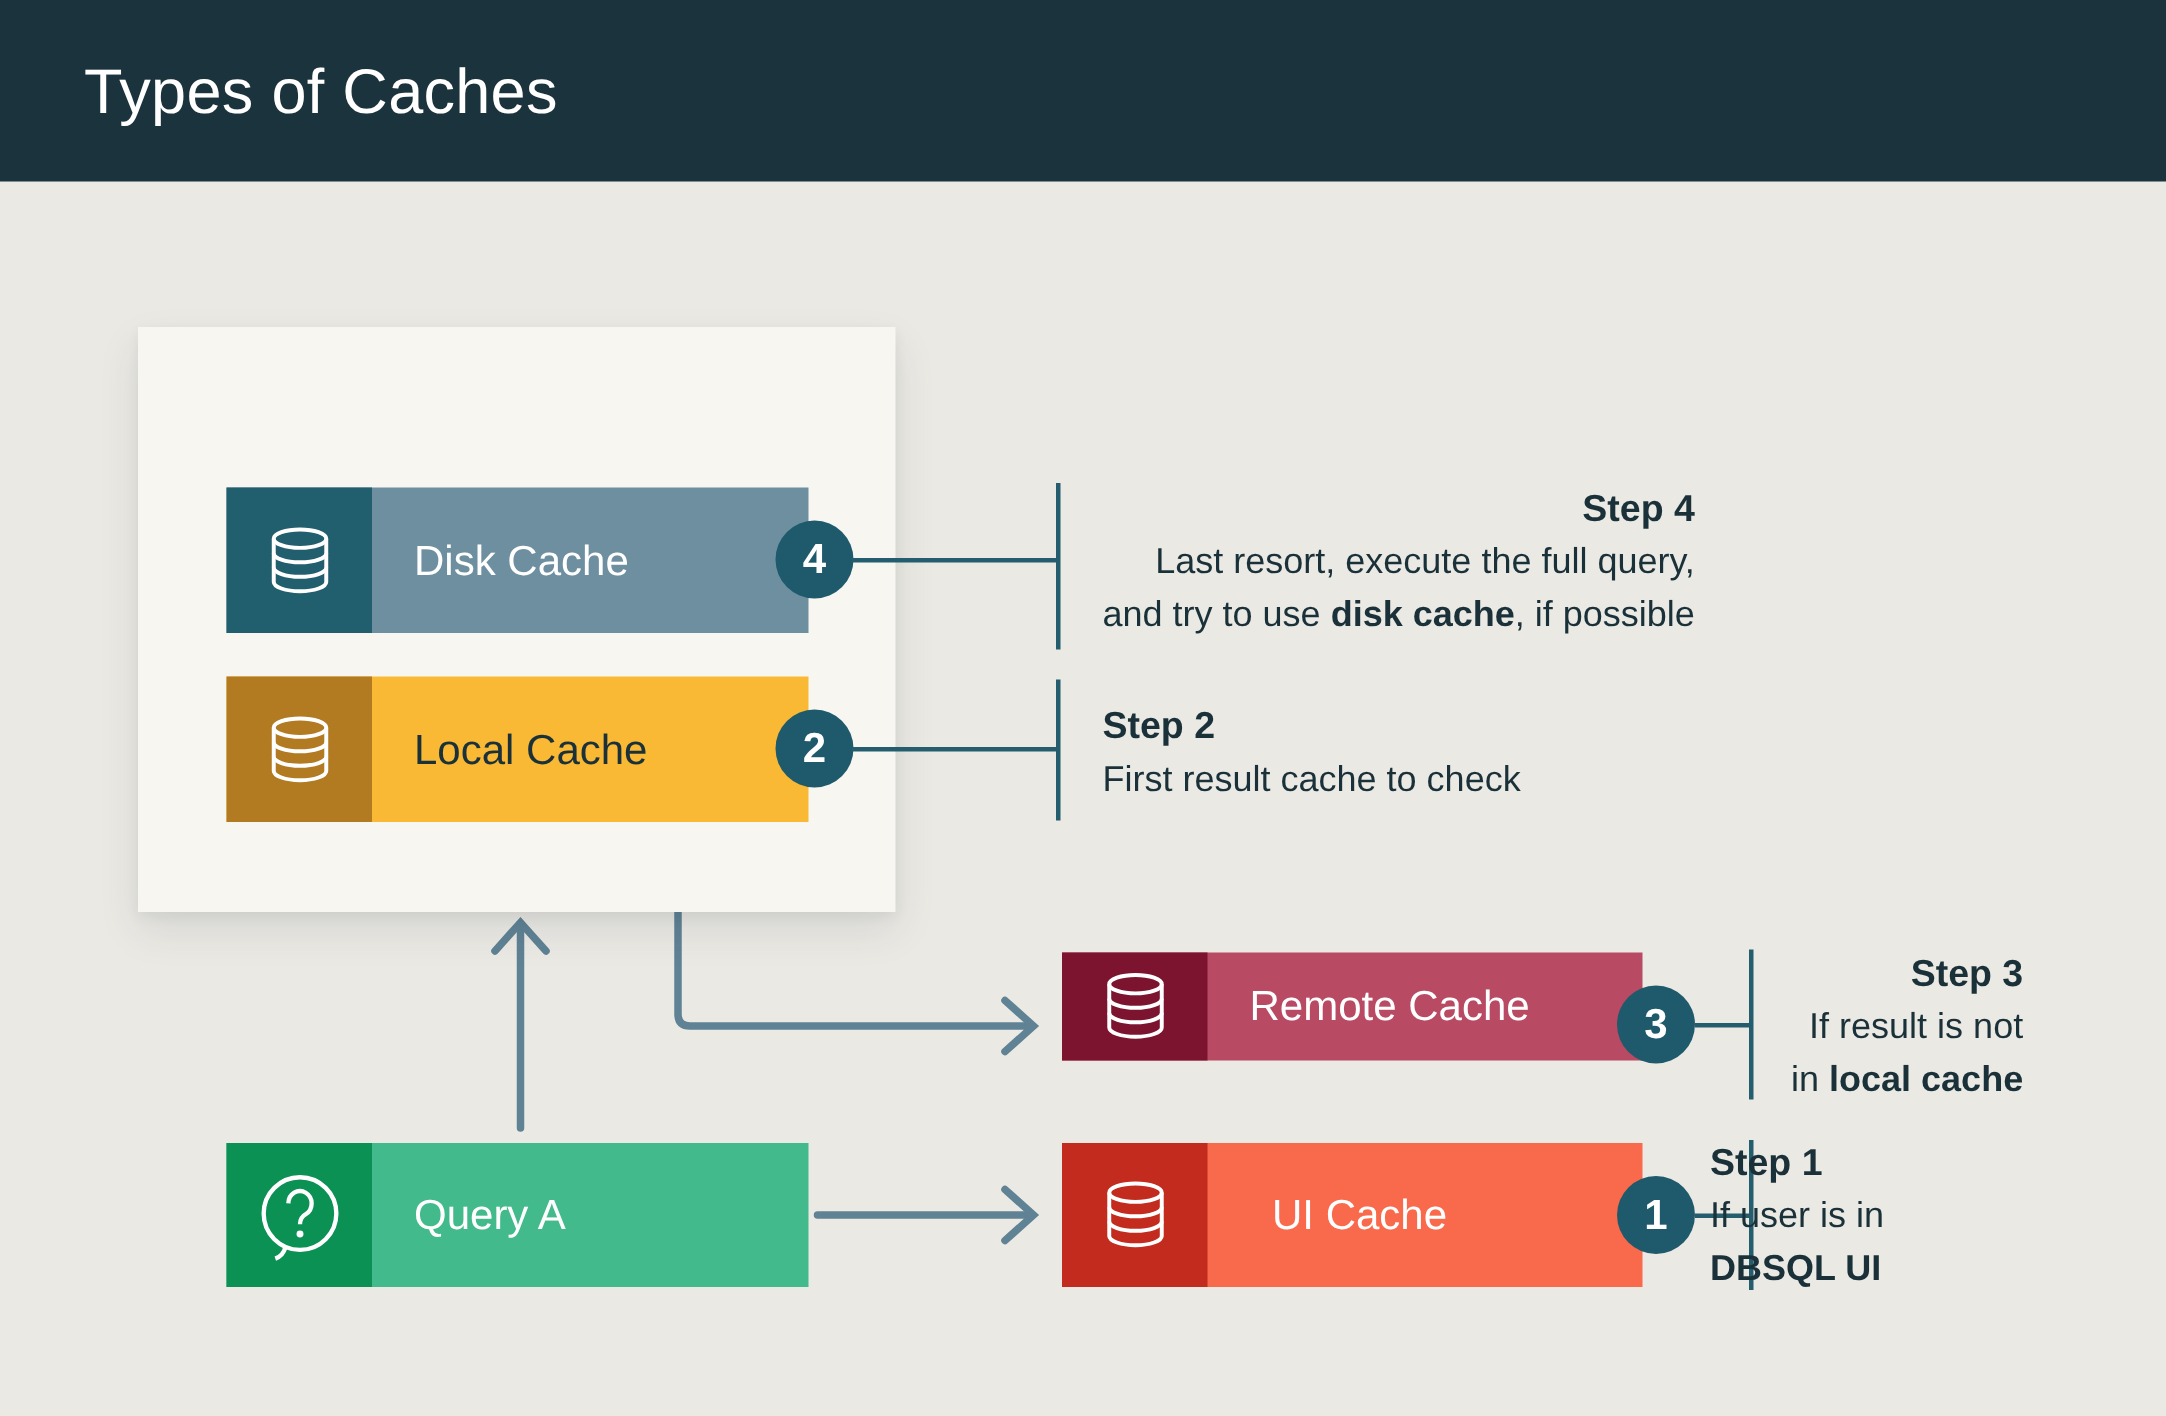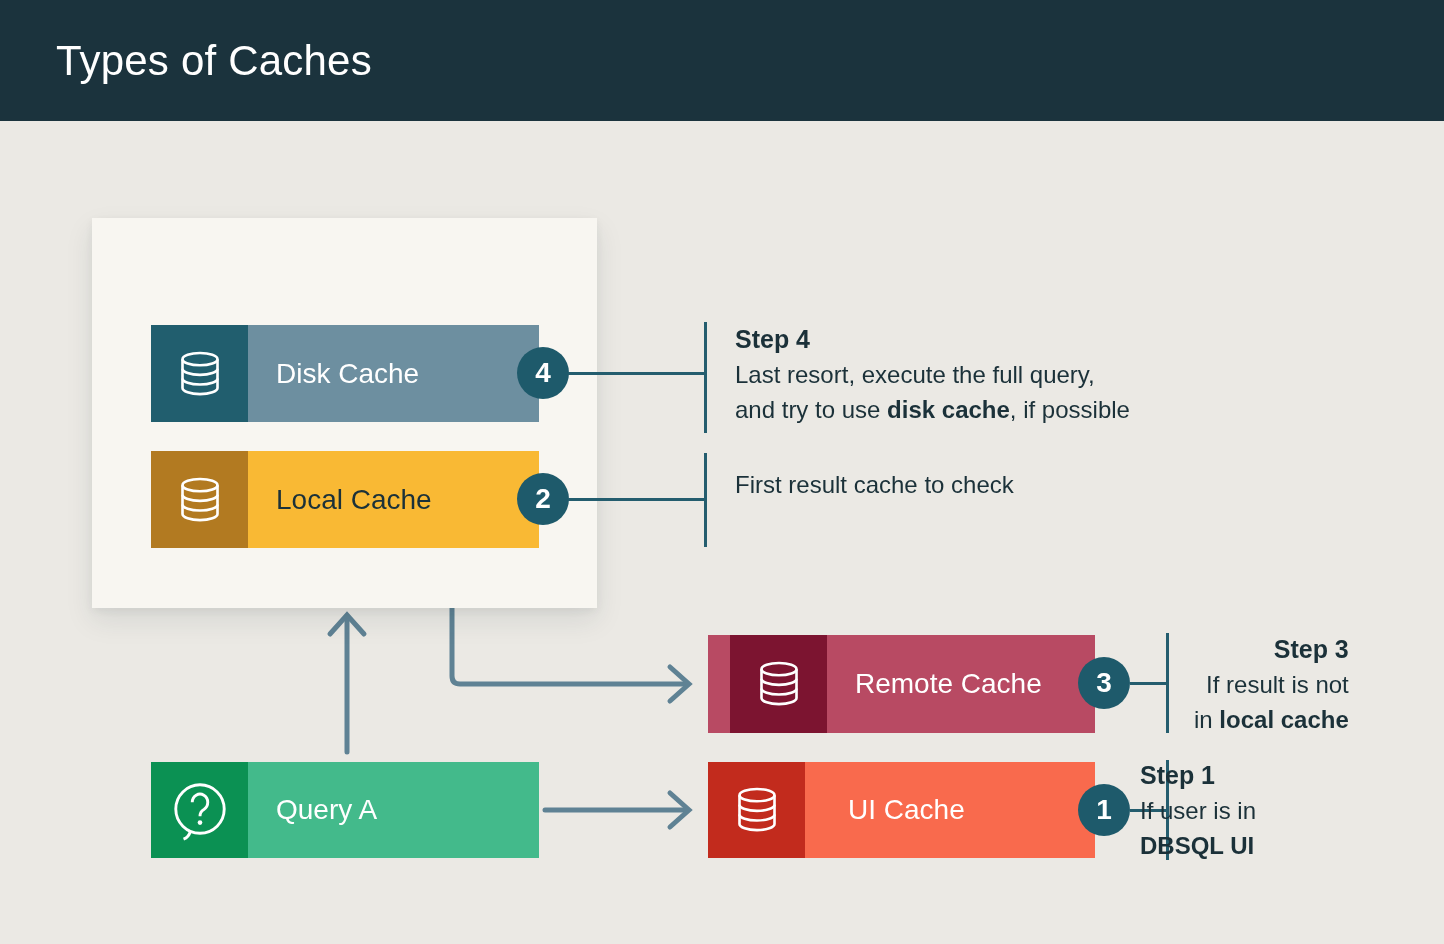--- a/index.html
+++ b/index.html
@@ -27,21 +27,21 @@
   .bar{position:absolute;display:flex;align-items:stretch;}
   .bar .icon-cell{width:97px;flex:0 0 97px;display:flex;align-items:center;justify-content:center;}
   .bar .label{flex:1;display:flex;align-items:center;padding-left:28px;font-size:28px;}
   .bar.light-text .label{color:var(--c-text-light);}
   .bar.dark-text .label{color:var(--c-text-dark);}
 
   .bar-disk{left:151px;top:325px;width:388px;height:97px;background:var(--c-disk-bar);}
   .bar-disk .icon-cell{background:var(--c-disk-icon);}
   .bar-local{left:151px;top:451px;width:388px;height:97px;background:var(--c-local-bar);}
   .bar-local .icon-cell{background:var(--c-local-icon);}
-  .bar-remote{left:708px;top:635px;width:387px;height:98px;background:var(--c-remote-bar);padding-left:22px;}
+  .bar-remote{left:708px;top:635px;width:387px;height:72px;background:var(--c-remote-bar);}
   .bar-remote .icon-cell{background:var(--c-remote-icon);}
   .bar-ui{left:708px;top:762px;width:387px;height:96px;background:var(--c-ui-bar);gap:15px;}
   .bar-ui .icon-cell{background:var(--c-ui-icon);}
   .bar-query{left:151px;top:762px;width:388px;height:96px;background:var(--c-query-bar);}
   .bar-query .icon-cell{background:var(--c-query-icon);}
 
   .badge{position:absolute;width:52px;height:52px;border-radius:50%;background:var(--c-badge);
          color:var(--c-text-light);font-size:28px;font-weight:700;display:flex;align-items:center;justify-content:center;}
   .bar-disk .badge{left:366px;top:22px;}
   .bar-local .badge{left:366px;top:22px;}
@@ -56,21 +56,21 @@
 
   .vrule{position:absolute;width:3px;background:var(--c-connector);}
   .vrule-4{left:704px;top:322px;height:111px;}
   .vrule-2{left:704px;top:453px;height:94px;}
   .vrule-3{left:1166px;top:633px;height:100px;}
   .vrule-1{left:1166px;top:760px;height:100px;}
 
   .step{position:absolute;color:var(--c-text-dark);font-size:24px;line-height:35px;}
   .step .step-title{font-weight:700;font-size:25px;}
   .step b{font-weight:700;}
-  .step-4{left:735px;top:322px;}
+  .step-4{left:735px;top:322px;text-align:right;}
   .step-2{left:735px;top:467px;}
   .step-3{left:1194px;top:632px;text-align:right;}
   .step-1{left:1140px;top:758px;}
 
   svg.overlay{position:absolute;left:0;top:0;width:1444px;height:944px;pointer-events:none;}
   .arrow{stroke:var(--c-arrow);stroke-width:5;fill:none;stroke-linecap:round;stroke-linejoin:miter;}
   .db-icon,.q-icon{stroke:#ffffff;fill:none;stroke-width:3;}
 </style>
 </head>
 <body>
@@ -184,20 +184,21 @@
   <div class="vrule vrule-3"></div>
   <div class="vrule vrule-1"></div>
 
   <div class="step step-4">
     <div class="step-title">Step 4</div>
     <div>Last resort, execute the full query,</div>
     <div><span>and try to use </span><b>disk cache</b><span>, if possible</span></div>
   </div>
 
   <div class="step step-2">
+    <div class="step-title">Step 2</div>
     <div>First result cache to check</div>
   </div>
 
   <div class="step step-3">
     <div class="step-title">Step 3</div>
     <div>If result is not</div>
     <div><span>in </span><b>local cache</b><span></span></div>
   </div>
 
   <div class="step step-1">

